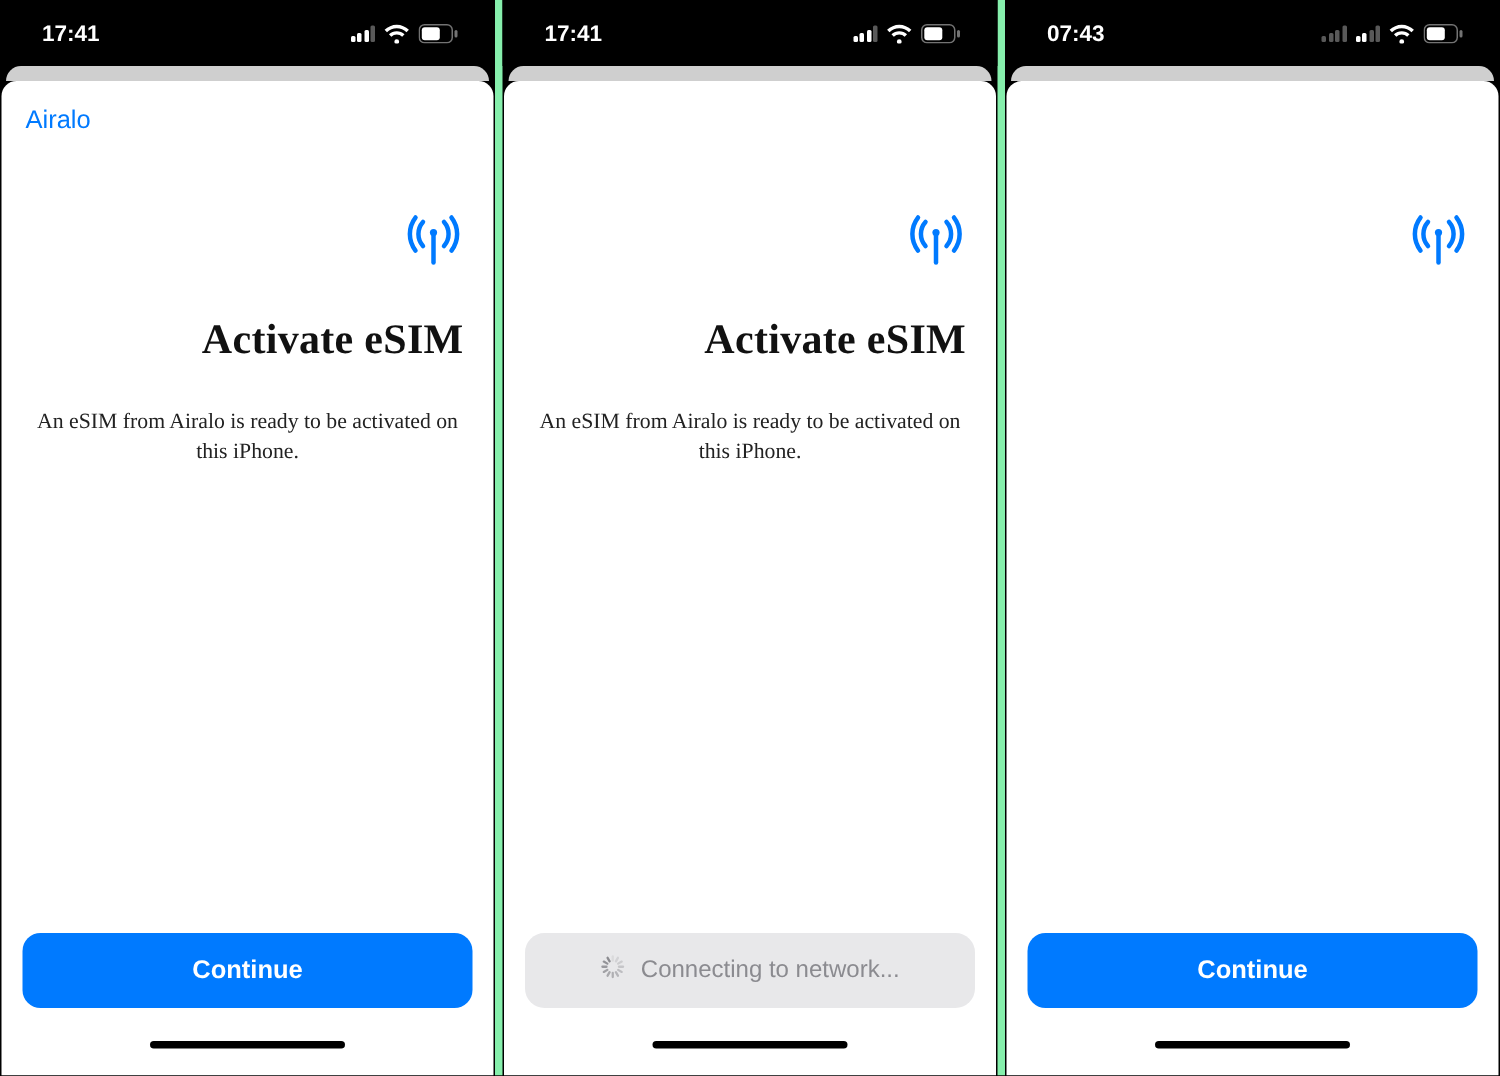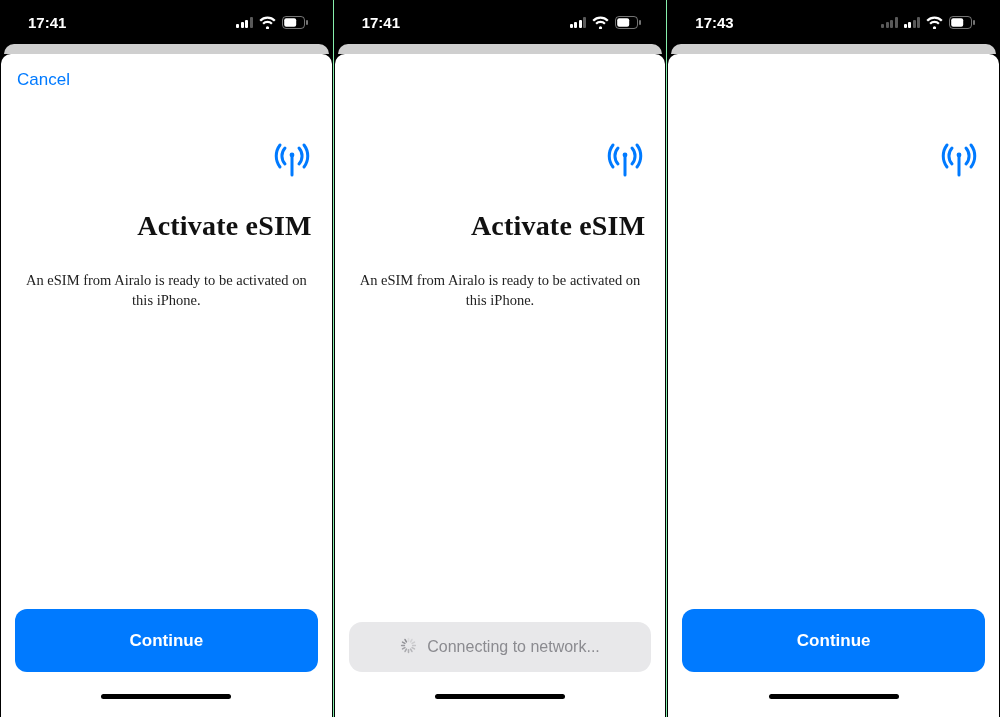--- a/index.html
+++ b/index.html
@@ -1,19 +1,19 @@
 <!DOCTYPE html>
 <html><head>
 <meta charset="utf-8">
 <style>
   * { margin: 0; padding: 0; box-sizing: border-box; }
   html, body { width: 1000px; height: 717px; font-family: -apple-system, "SF Pro Text", "Helvetica Neue", Arial, sans-serif; }
   body { background: #000; overflow: hidden; }
   .row { display: flex; width: 1000px; height: 717px; }
-  .col { flex: 1; display: flex; flex-direction: column; height: 100%; border-right: 1px solid #86efac; }
+  .col { flex: 1; display: flex; flex-direction: column; height: 100%; border-right: 5px solid #86efac; }
   .col:last-child { border-right: none; }
 
   
   .status-bar {
     height: 44px;
     background: #000;
     color: #fff;
     display: flex;
     align-items: center;
     justify-content: space-between;
@@ -79,21 +79,21 @@
     margin-top: 15px;
   }
 
   .spacer { flex: 1; }
 
   .btn-primary {
     background: #007aff;
     color: #fff;
     border: none;
     border-radius: 12px;
-    height: 63px;
+    height: 50px;
     font-size: 17px;
     font-weight: 600;
     cursor: pointer;
     display: flex;
     align-items: center;
     justify-content: center;
   }
   .btn-loading {
     background: #e8e8ea;
     color: #8b8b90;
@@ -146,21 +146,21 @@
             <svg width="27" height="13" viewBox="0 0 27 13">
     <rect x="0.5" y="0.5" width="22" height="12" rx="3.5" fill="none" stroke="#fff" stroke-opacity="0.45"></rect>
     <rect x="2.2" y="2.2" width="12" height="8.6" rx="2" fill="#fff"></rect>
     <rect x="24" y="4" width="2" height="5" rx="1" fill="#fff" fill-opacity="0.45"></rect>
   </svg>
           </span>
       </div>
     </div>
     <div class="behind"></div>
     <div class="sheet">
-      <button class="cancel">Cancel</button>
+      <button class="cancel">Airalo</button>
       <div class="hero">
         <div class="icon"><svg width="40" height="40" viewBox="0 0 40 40" fill="none" stroke="currentColor" stroke-width="3" stroke-linecap="round">
     <path d="M20 15 L20 33"></path>
     <circle cx="20" cy="13" r="2.4" fill="currentColor" stroke="none"></circle>
     <path d="M13 6 A12 12 0 0 0 13 22"></path>
     <path d="M27 6 A12 12 0 0 1 27 22"></path>
     <path d="M8 3 A18 18 0 0 0 8 25"></path>
     <path d="M32 3 A18 18 0 0 1 32 25"></path>
   </svg></div>
         <h1>Activate eSIM</h1>
@@ -227,21 +227,21 @@
               <rect x="9.1" y="1" width="1.8" height="5" rx="0.9" fill="#8b8b90" fill-opacity="0.92" transform="rotate(300 10 10)"></rect>
               <rect x="9.1" y="1" width="1.8" height="5" rx="0.9" fill="#8b8b90" fill-opacity="1.00" transform="rotate(330 10 10)"></rect>
             </svg></span>
                <span>Connecting to network...</span>
              </div>
       <div class="home-indicator"></div>
     </div>
   </div>
     <div class="col">
     <div class="status-bar">
-      <span>17:43</span>
+      <span>07:43</span>
       <div class="status-right">
         <div class="cell-bars">
             <span style="height:4px;background:rgba(255,255,255,0.35)"></span>
             <span style="height:6px;background:rgba(255,255,255,0.35)"></span>
             <span style="height:8px;background:rgba(255,255,255,0.35)"></span>
             <span style="height:11px;background:rgba(255,255,255,0.35)"></span>
           </div>
         <div class="cell-bars">
             <span style="height:4px;background:#fff"></span>
             <span style="height:6px;background:#fff"></span>

